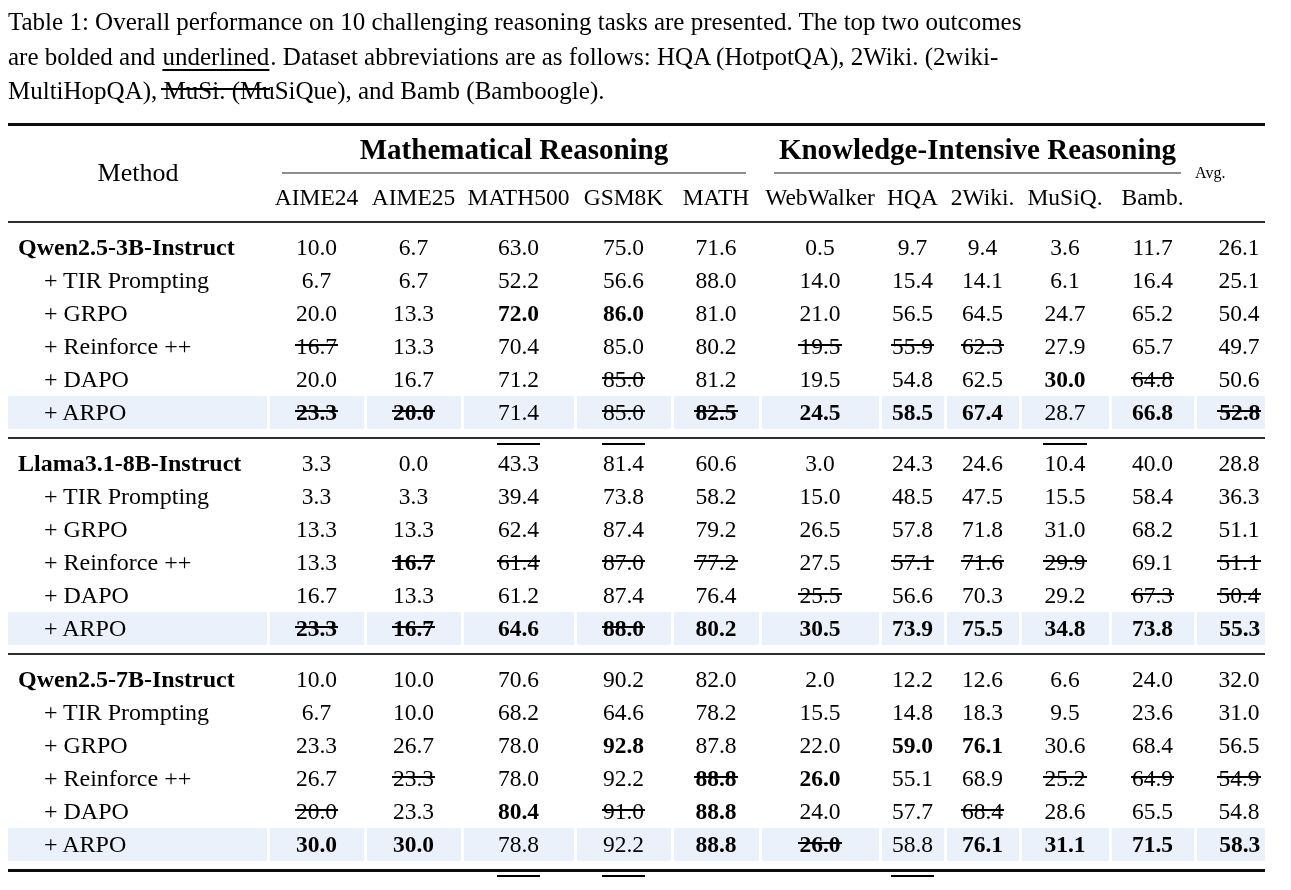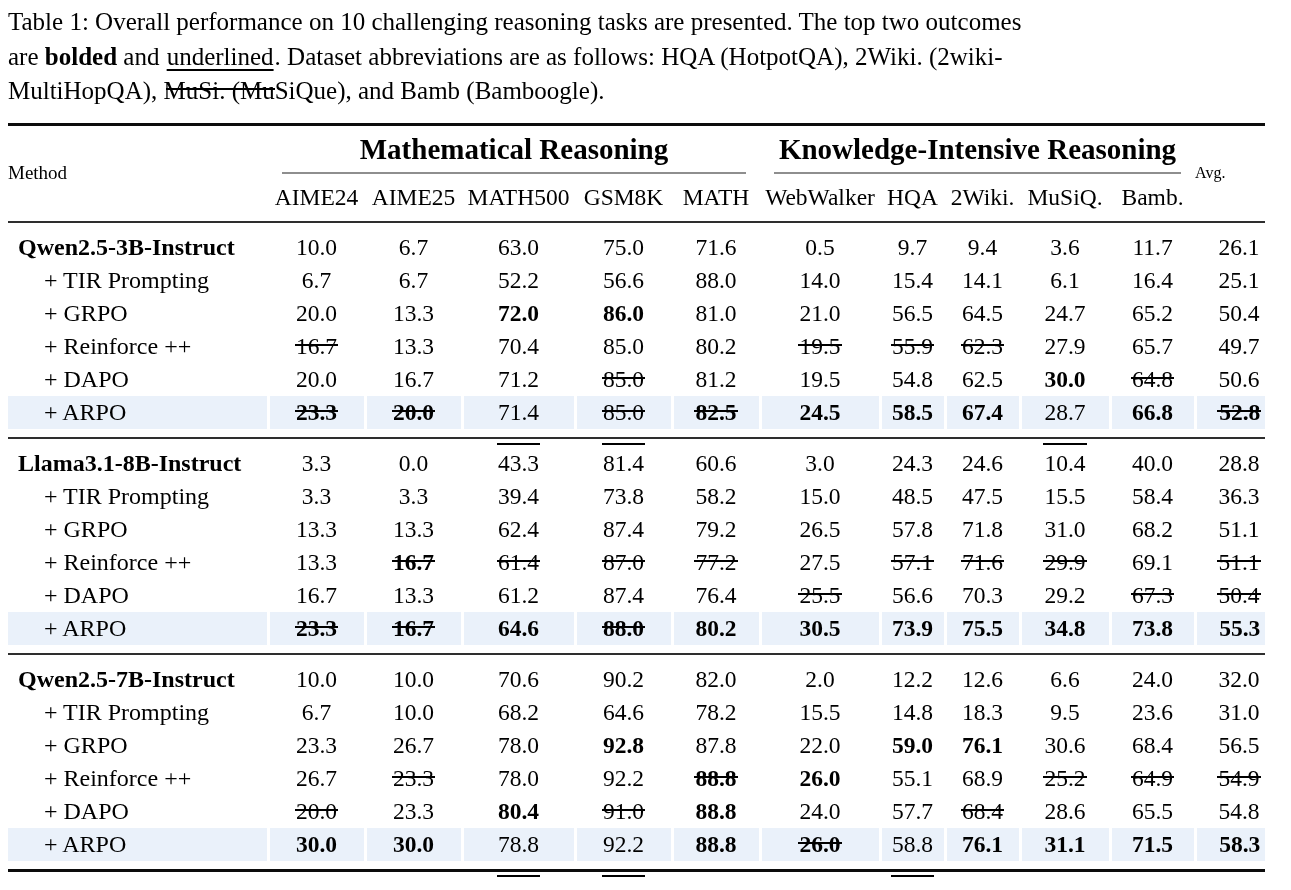--- a/index.html
+++ b/index.html
@@ -13,40 +13,40 @@
   #page { width: 1265px; height: 890px; overflow: hidden; position: relative; }
 
   
   .caption {
     padding: 5px 6px 0 8px;
     font-size: 25px;
     line-height: 34.5px;
     letter-spacing: 0px;
   }
   .caption .line { display: block; white-space: nowrap; }
-  .caption .b { font-weight: bold; }
+  .caption .b { font-weight: normal; }
   .caption .u { text-decoration: underline; text-underline-offset: 4px; }
 
   
   table.results {
     border-collapse: collapse;
     table-layout: fixed;
     width: 1275px;
     margin: 14px 0 0 8px;
     border-top: 3px solid #0c0c0c;
     border-bottom: 3px solid #0c0c0c;
   }
   table.results td, table.results th { padding: 0; font-weight: normal; }
 
   thead { border-bottom: 2px solid #2e2e2e; }
   tr.h1 { height: 50px; }
   tr.h2 { height: 48px; }
   th.methodhead {
-    text-align: left; vertical-align: middle;
-    font-weight: bold; font-size: 19px; padding-left: 10px; margin-left: 16px;
+    text-align: center; vertical-align: middle;
+    font-weight: bold; font-size: 26px; padding-left: 10px; margin-left: 16px;
   }
   th.avghead {
     text-align: left; vertical-align: middle;
     font-weight: bold; font-size: 16px;
   }
   th.group { vertical-align: bottom; }
   th.group .gwrap {
     margin: 0 14px;
     border-bottom: 2px solid #8e8e8e;
     padding-bottom: 6px;

